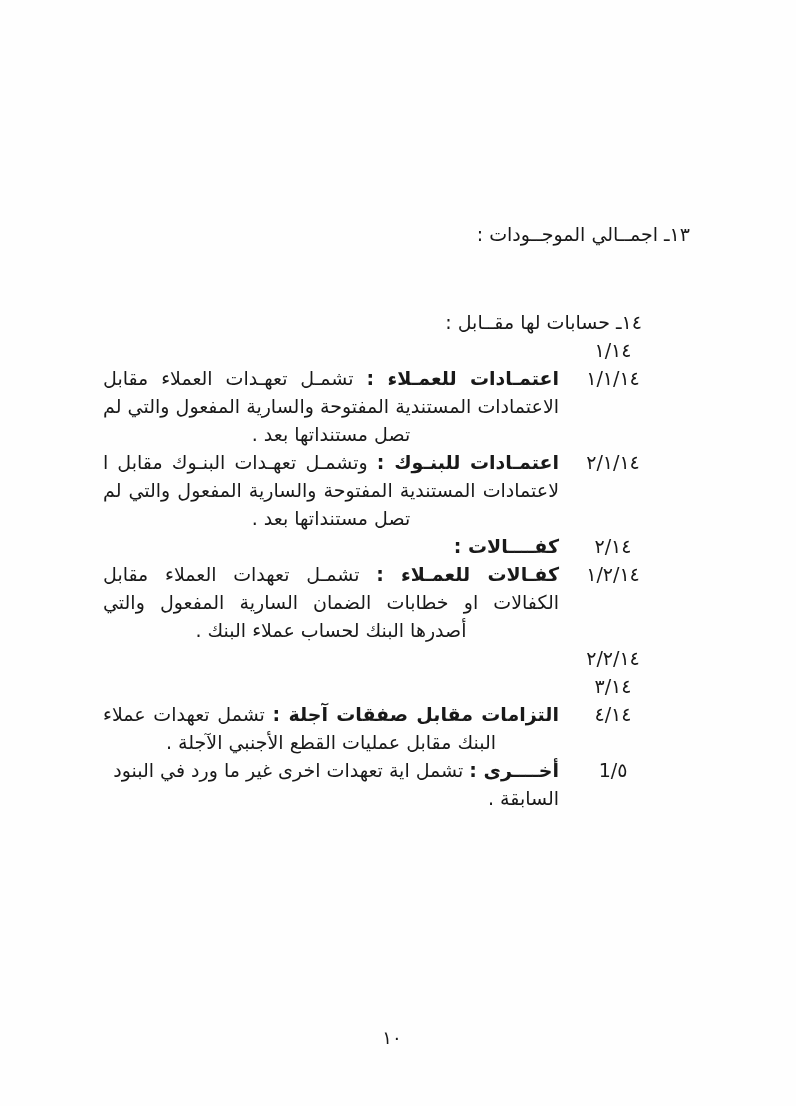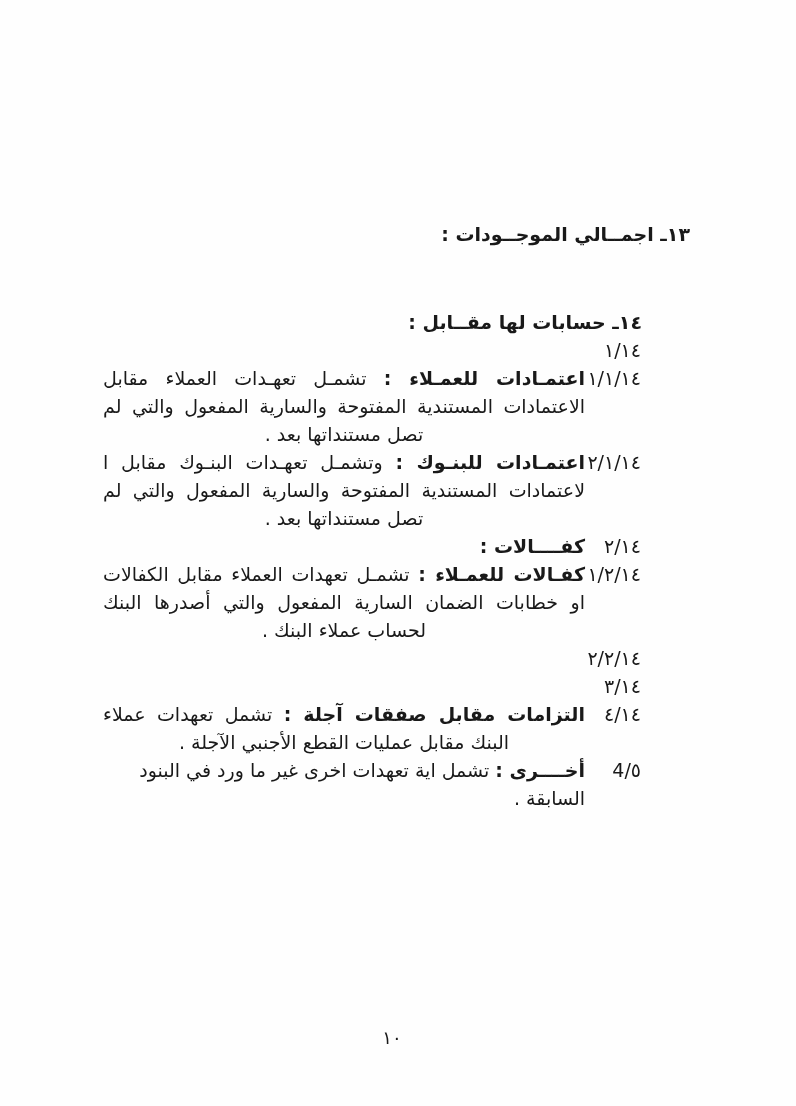--- a/index.html
+++ b/index.html
@@ -20,21 +20,21 @@
   .content {
     position: absolute;
     top: 220px;
     left: 103px;
     width: 590px;
     direction: rtl;
     font-size: 19px;
     line-height: 28px;
   }
   .sec-heading {
-    font-weight: bold;
+    font-weight: normal;
     text-align: right;
   }
   .sec13-heading { padding-right: 3px; }
   .sec13-para {
     padding-right: 96px;
     text-align: justify;
     text-align-last: center;
   }
   .sec14-heading {
     margin-top: 60px;
@@ -44,22 +44,23 @@
     padding-right: 52px;
   }
   .item {
     display: flex;
     flex-direction: row;
     align-items: flex-start;
   }
   .item-num {
     flex: 0 0 56px;
     width: 56px;
-    text-align: right;
+    text-align: center;
     white-space: nowrap;
+    margin-left: 26px;
   }
   .item-text {
     flex: 1 1 auto;
     min-width: 0;
     text-align: justify;
     text-align-last: center;
   }
   .item-text.single {
     text-align: right;
     text-align-last: right;
@@ -121,21 +122,21 @@
       <div class="item">
         <div class="item-num">٣/١٤</div>
       </div>
 
       <div class="item">
         <div class="item-num">٤/١٤</div>
         <div class="item-text"><span class="term">التزامات مقابل صفقات آجلة :</span> <span>تشمل تعهدات عملاء البنك مقابل عمليات القطع الأجنبي الآجلة .</span></div>
       </div>
 
       <div class="item">
-        <div class="item-num">٥/4</div>
+        <div class="item-num">٥/1</div>
         <div class="item-text single"><span class="term">أخــــرى :</span> <span>تشمل اية تعهدات اخرى غير ما ورد في البنود السابقة .</span></div>
       </div>
 
     </div>
   </div>
 
   <div class="footer">١٠</div>
 </div>
 
 </body></html>

